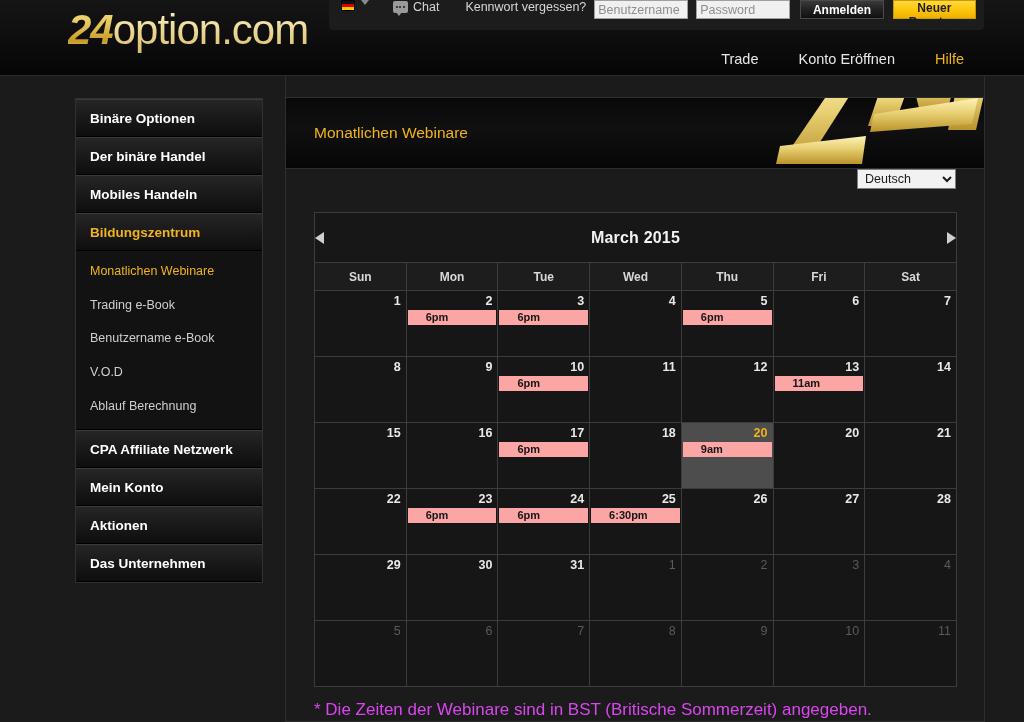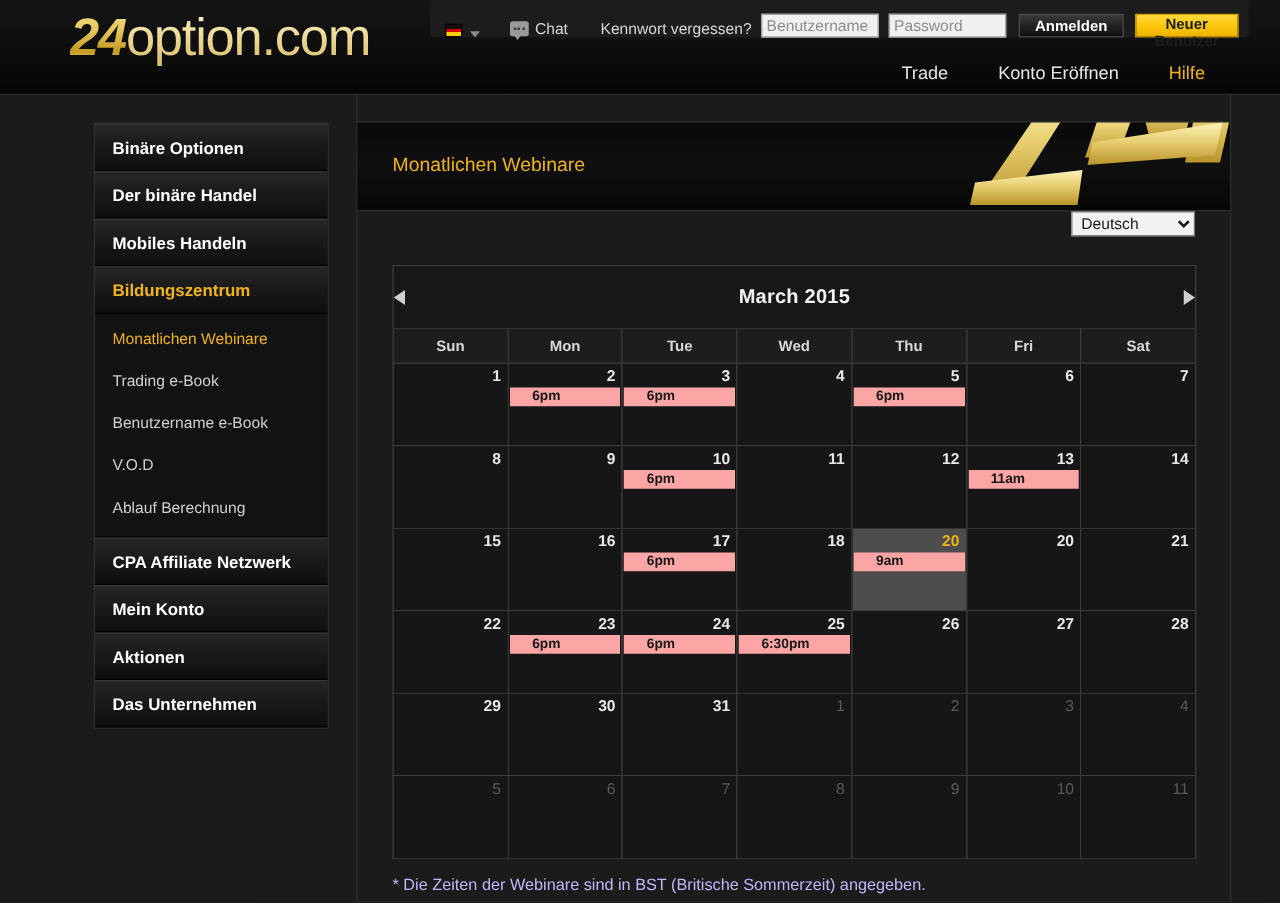--- a/index.html
+++ b/index.html
@@ -15,21 +15,21 @@
 
   
   .topbar {
     position: relative;
     height: 76px;
     background: linear-gradient(180deg, #151515 0%, #0d0d0d 55%, #050505 100%);
     border-bottom: 1px solid #2a2a2a;
   }
   .logo {
     position: absolute;
-    left: 56px; top: 6px;
+    left: 68px; top: 6px;
     font-size: 42px;
     letter-spacing: -1px;
     white-space: nowrap;
     text-align: right;
   }
   .logo .n24 {
     font-weight: bold;
     background: linear-gradient(180deg,#f6e58b 0%,#e5c45a 40%,#c69a24 75%,#f3e091 100%);
     -webkit-background-clip: text;
     background-clip: text;
@@ -38,27 +38,27 @@
   }
   .logo .rest {
     background: linear-gradient(180deg,#fdf6cf 0%,#efdc9b 45%,#d8bd6a 100%);
     -webkit-background-clip: text;
     background-clip: text;
     color: transparent;
   }
 
   .loginbar {
     position: absolute;
-    left: 344px; top: 0;
+    left: 329px; top: 0;
     width: 655px; height: 30px;
     background: #1c1c1c;
     border-bottom-left-radius: 4px;
     border-bottom-right-radius: 4px;
     display: flex;
-    align-items: flex-end;
+    align-items: flex-start;
     gap: 0px;
     padding: 0 8px;
   }
   .flag {
     width: 17px; height: 11px;
     display: inline-block;
     margin-left: 4px;
     background: linear-gradient(180deg,#111 0 33.3%, #d00 33.3% 66.6%, #fc0 66.6% 100%);
     border: 1px solid #000;
   }
@@ -301,22 +301,22 @@
     font-size: 11px;
     font-weight: bold;
     padding-left: 18px;
     cursor: pointer;
     overflow: hidden;
     white-space: nowrap;
   }
 
   .cal-note {
     margin: 13px 0 0 28px;
-    font-size: 13px;
-    color: #c4b5fd;
+    font-size: 17px;
+    color: #d946ef;
   }
 </style>
 </head>
 <body>
 
 <div class="topbar">
 
   <div class="logo">
     <span class="n24">24</span><span class="rest">option.com</span>
   </div>

